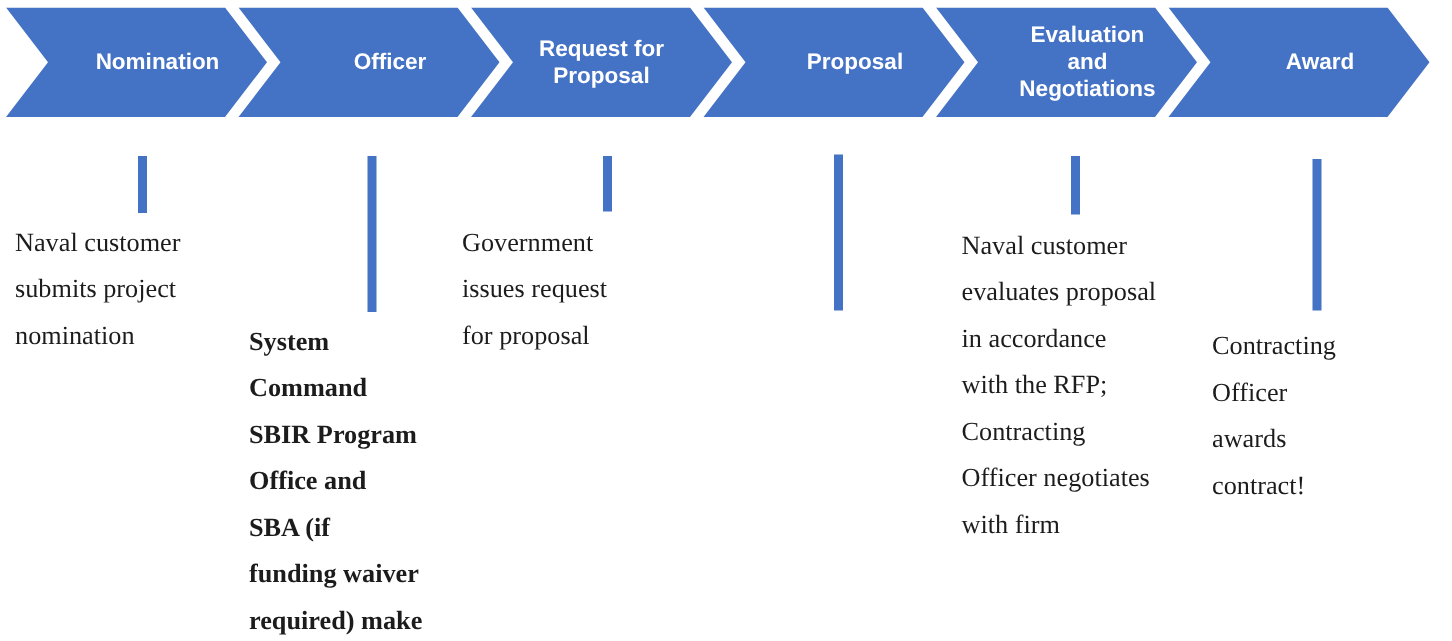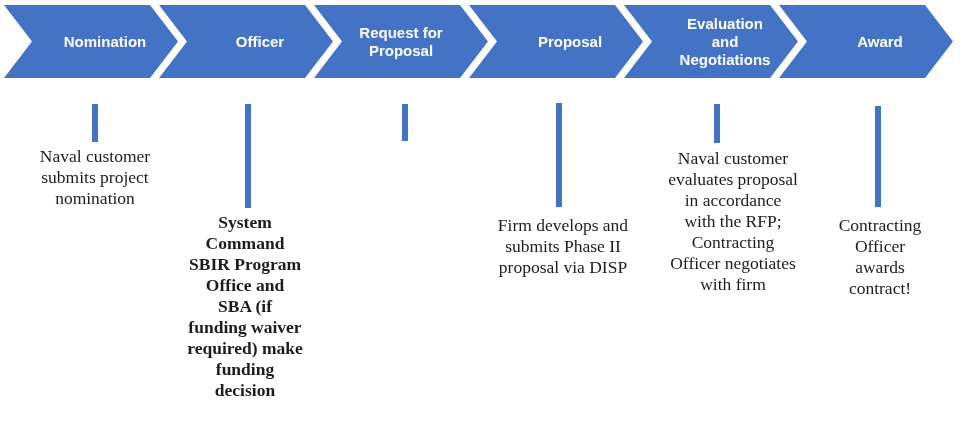--- a/index.html
+++ b/index.html
@@ -54,23 +54,23 @@
   .con-0 { left: 92px;  top: 104px; height: 38px; }
   .con-1 { left: 245px; top: 104px; height: 104px; }
   .con-2 { left: 402px; top: 104px; height: 37px; }
   .con-3 { left: 556px; top: 103px; height: 104px; }
   .con-4 { left: 714px; top: 104px; height: 39px; }
   .con-5 { left: 875px; top: 106px; height: 101px; }
 
   
   .desc {
     position: absolute;
-    text-align: center;
+    text-align: left;
     font-size: 17.5px;
-    line-height: 21px;
+    line-height: 31px;
     color: var(--body-text, #1c1c1c);
     white-space: pre-line;
   }
   .desc-0 { left: 10px;  width: 170px; top: 146px; }
   .desc-1 { left: 166px; width: 158px; top: 212px; font-weight: bold; }
   .desc-2 { left: 308px; width: 170px; top: 146px; }
   .desc-3 { left: 471px; width: 184px; top: 215px; }
   .desc-4 { left: 641px; width: 184px; top: 148px; }
   .desc-5 { left: 808px; width: 144px; top: 215px; }
 </style>
@@ -112,23 +112,23 @@
 nomination</div>
   <div class="desc desc-1">System
 Command
 SBIR Program
 Office and
 SBA (if
 funding waiver
 required) make
 funding
 decision</div>
-  <div class="desc desc-3">Firm develops and
-submits Phase II
-proposal via DISP</div>
+  <div class="desc desc-2">Government
+issues request
+for proposal</div>
   <div class="desc desc-4">Naval customer
 evaluates proposal
 in accordance
 with the RFP;
 Contracting
 Officer negotiates
 with firm</div>
   <div class="desc desc-5">Contracting
 Officer
 awards

